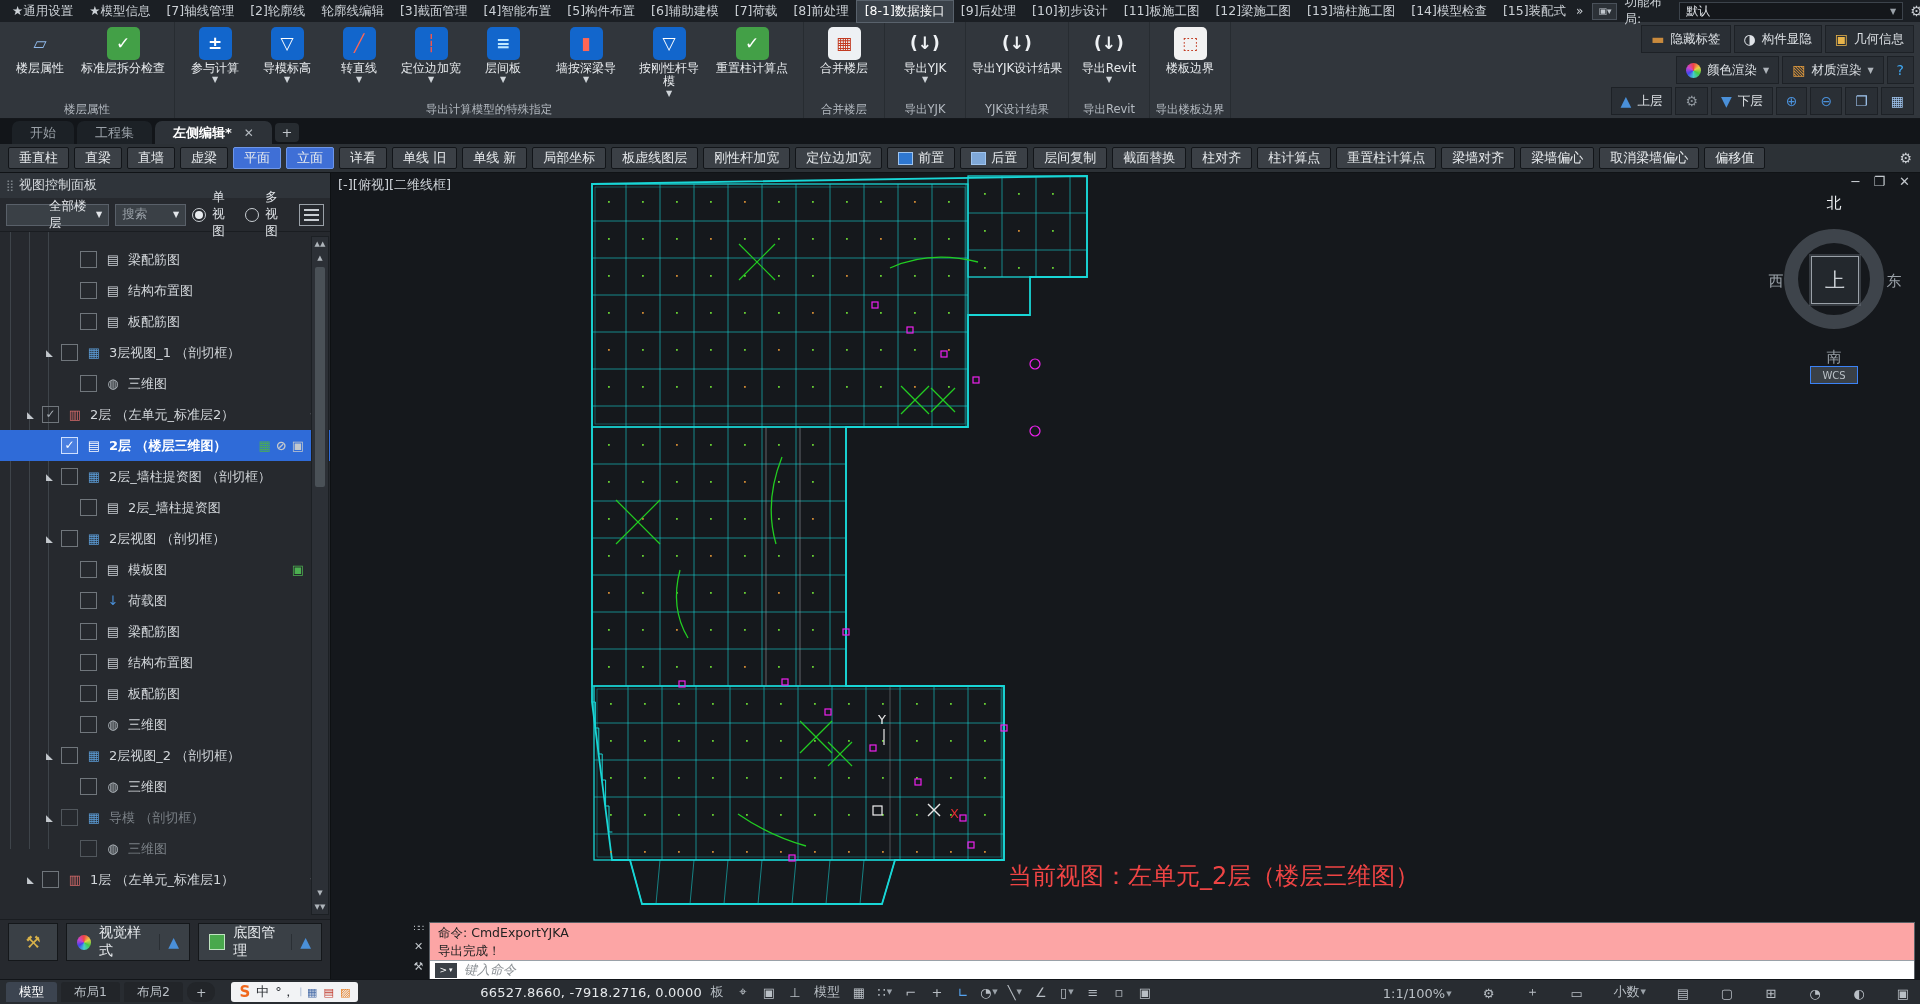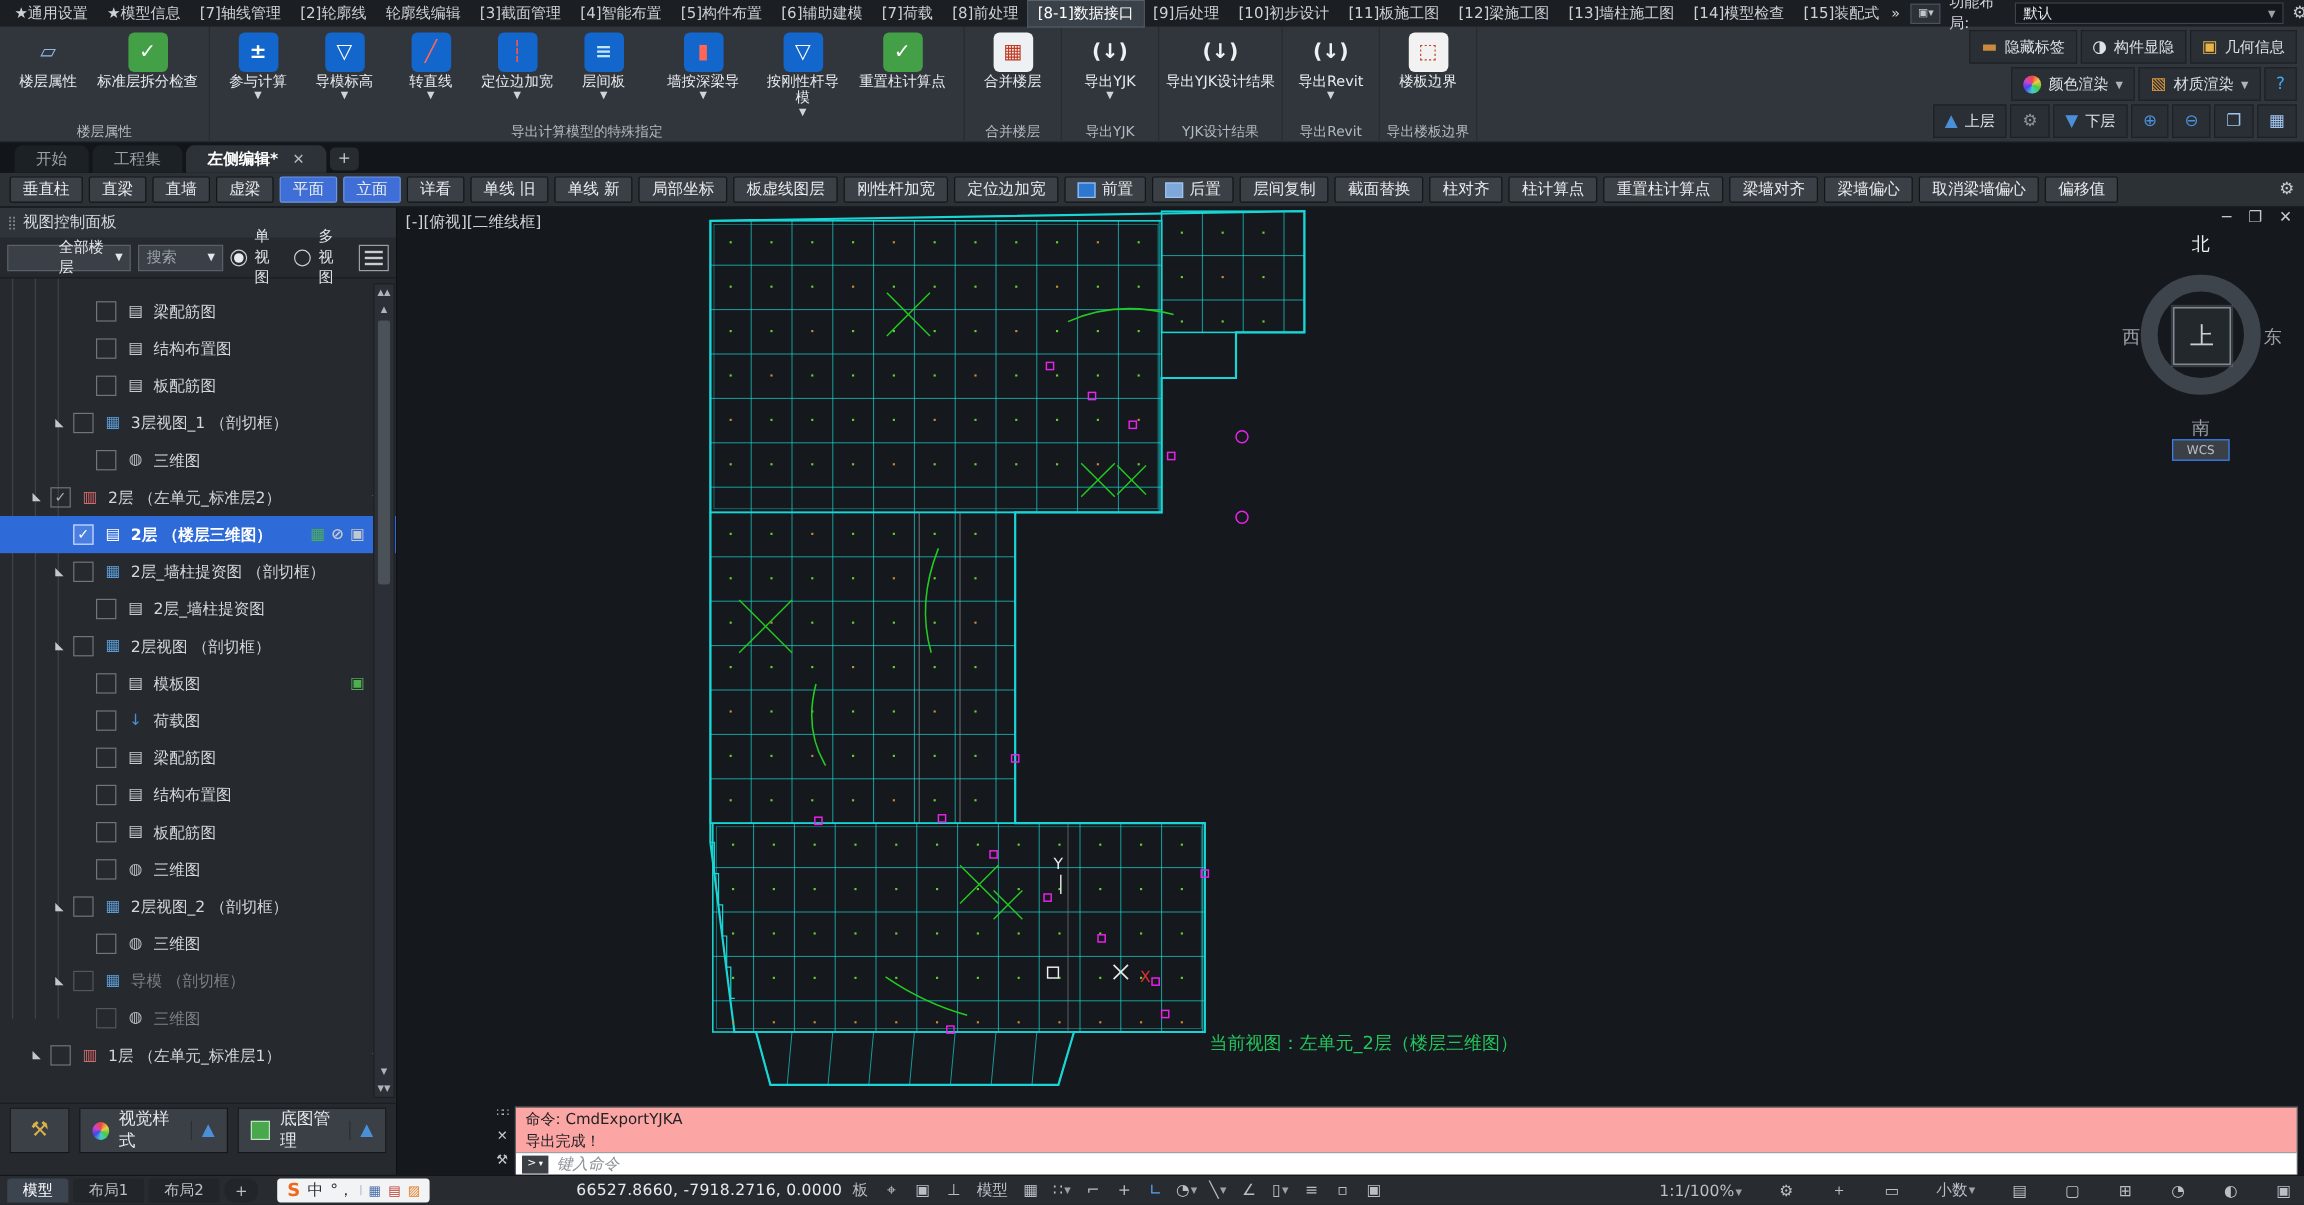--- a/index.html
+++ b/index.html
@@ -74,21 +74,21 @@
   .sb-spacer{flex:1;}
   .sb-footer{height:44px;display:flex;align-items:center;gap:8px;padding:0 8px;border-top:1px solid #1a1d21;flex:none;margin-bottom:16px;}
   .tools-btn{width:48px;height:36px;background:#3a4046;border:1px solid #14171a;display:flex;align-items:center;justify-content:center;font-size:17px;color:#d8b24a;}
   .ft-btn{height:36px;flex:1;display:flex;align-items:center;gap:8px;background:#3a4046;border:1px solid #14171a;padding:0 10px;font-size:14px;color:#e6e9ec;}
   .ft-up{margin-left:auto;color:#4a90d9;font-size:14px;border-left:1px solid #2a2f34;padding-left:8px;}
   .g-img{width:16px;height:14px;background:#49a84c;border:1px solid #bfe3c0;}
   
   .canvas{position:absolute;left:330px;top:172px;right:0;bottom:24px;background:#15181c;overflow:hidden;z-index:10;}
   .vp-label{position:absolute;left:8px;top:4px;font-size:13px;color:#ced3d8;z-index:5;}
   .vp-controls{position:absolute;right:10px;top:2px;display:flex;gap:14px;color:#c3c8cd;font-size:13px;z-index:5;}
-  .cur-view{position:absolute;left:678px;top:688px;font-size:15px;color:#22c55e;z-index:5;}
+  .cur-view{position:absolute;left:678px;top:688px;font-size:24px;color:#ef4444;z-index:5;}
   .cur-floor{position:absolute;left:635px;top:716px;font-size:17.5px;color:#f2f4f6;z-index:5;}
   .compass{position:absolute;left:1430px;top:20px;width:150px;height:200px;z-index:5;}
   .c-ring{position:absolute;left:24px;top:37px;width:72px;height:72px;border-radius:50%;border:14px solid rgba(72,78,85,.82);}
   .c-dir{position:absolute;font-size:15px;color:#9aa1a8;width:20px;text-align:center;}
   .c-n{left:64px;top:2px;color:#eef1f3;}
   .c-w{left:6px;top:80px;}
   .c-e{left:124px;top:80px;}
   .c-s{left:64px;top:156px;}
   .c-center{position:absolute;left:51px;top:64px;width:46px;height:46px;background:#23282d;border:1px solid #9aa1a8;display:flex;align-items:center;justify-content:center;font-size:20px;color:#c9ced3;box-shadow:0 0 0 2px rgba(150,160,170,.25);}
   .c-wcs{position:absolute;left:50px;top:174px;width:46px;height:16px;background:#3a4046;border:1px solid #3b82f6;font-size:10px;color:#b9c0c6;display:flex;align-items:center;justify-content:center;}

